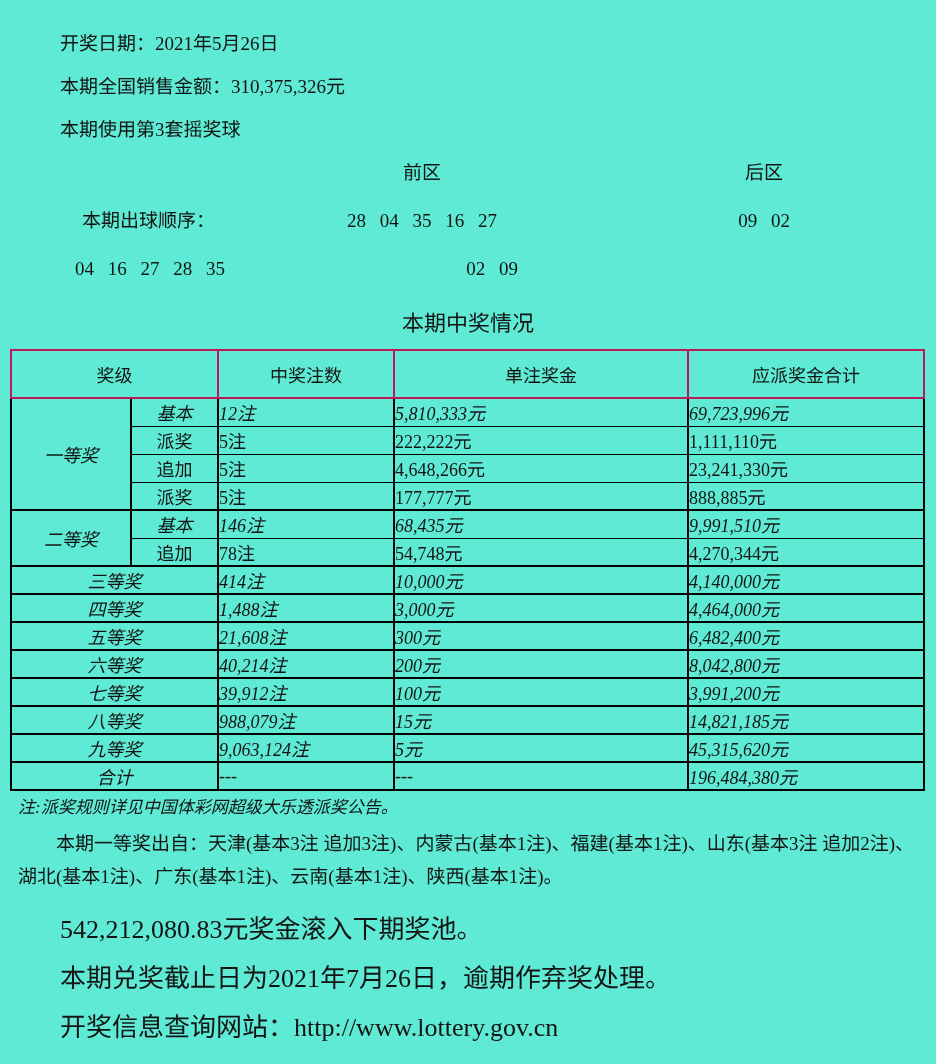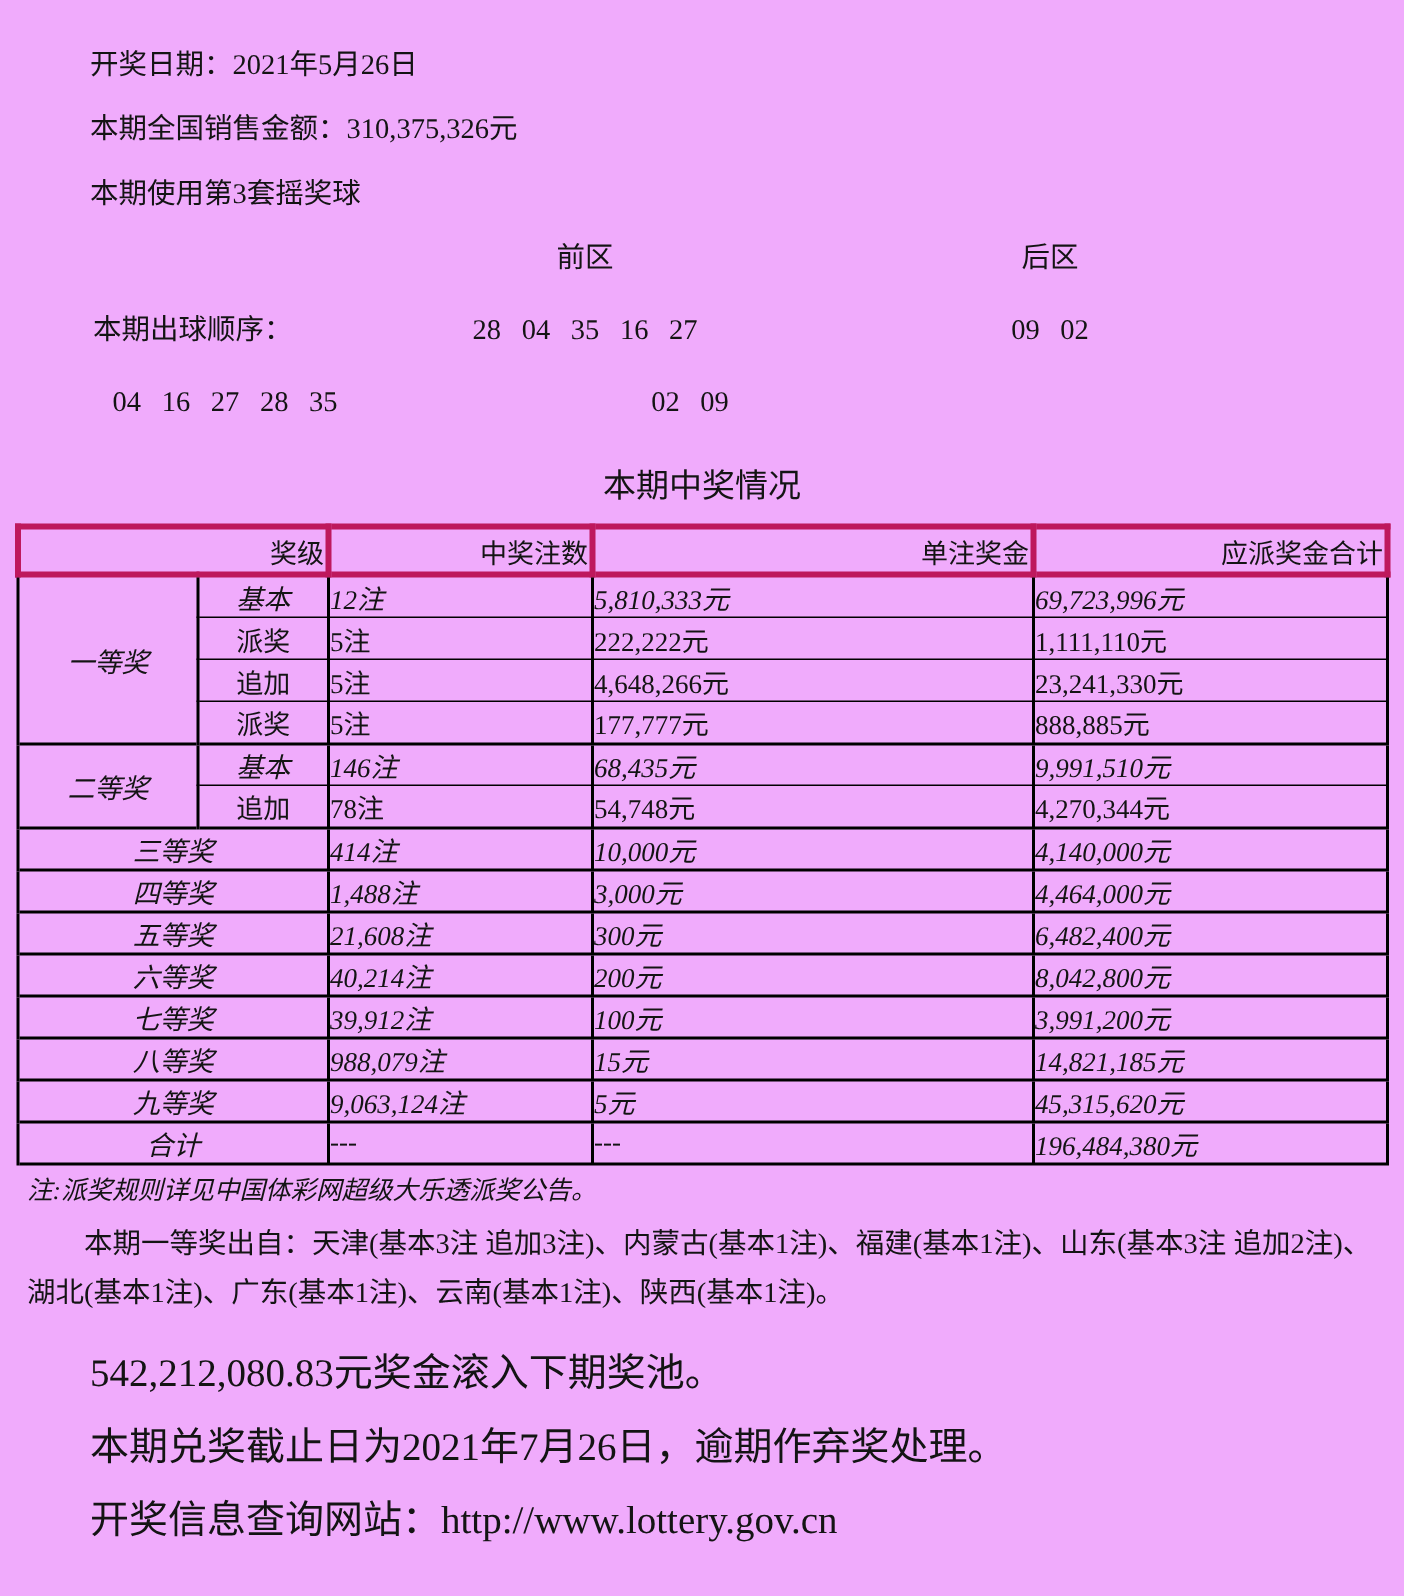--- a/index.html
+++ b/index.html
@@ -4,30 +4,30 @@
 <title>开奖公告</title>
 <style>
   * { box-sizing: border-box; }
   html,body { margin:0; padding:0; }
   body {
     width: 936px; height: 1064px;
     background: #ffffff;
     color: #141414;
     font-family: "Liberation Serif", "DejaVu Serif", serif;
   }
-  .page { position: relative; width: 936px; height: 1064px; overflow: hidden; background:#f0abfc; }
+  .page { position: relative; width: 936px; height: 1064px; overflow: hidden; background:#5eead4; }
 
   
   .topinfo { padding: 32px 0 0 60px; }
   .topinfo p { margin: 0 0 19px 0; font-size: 19px; line-height: 24px; }
 
   
   .numsec { margin-top: 16px; }
-  .numrow { display: flex; font-size: 19px; line-height: 24px; margin-bottom: 24px; align-items: flex-start; }
-  .nr-label { width: 240px; padding-left: 62px; }
+  .numrow { display: flex; font-size: 19px; line-height: 24px; margin-bottom: 24px; align-items: flex-start; gap: 32px; }
+  .nr-label { width: 240px; padding-left: 82px; }
   .nr-front { width: 300px; text-align: center; word-spacing: 9px; }
   .nr-back  { width: 220px; margin-left: 50px; text-align: center; word-spacing: 9px; }
 
   
   .tbl-title { text-align: center; font-size: 22px; font-weight: normal; margin: 6px 0 12px 0; }
 
   
   table.prize {
     border-collapse: collapse;
     margin-left: 10px;
@@ -35,23 +35,23 @@
     table-layout: fixed;
     border: 2px solid #000;
   }
   table.prize th, table.prize td {
     font-size: 18px;
     font-weight: normal;
     overflow: hidden;
     white-space: nowrap;
   }
   table.prize th {
-    border: 4px solid #be185d;
-    height: 32px;
-    text-align: right;
+    border: 2px solid #be185d;
+    height: 48px;
+    text-align: center;
   }
   table.prize td {
     border-left: 2px solid #000;
     border-right: 2px solid #000;
     border-top: 1px solid #000;
     border-bottom: 1px solid #000;
     height: 28px;
     padding: 0;
   }
   table.prize tr.gs > td { border-top: 2px solid #000; font-style: italic; }

